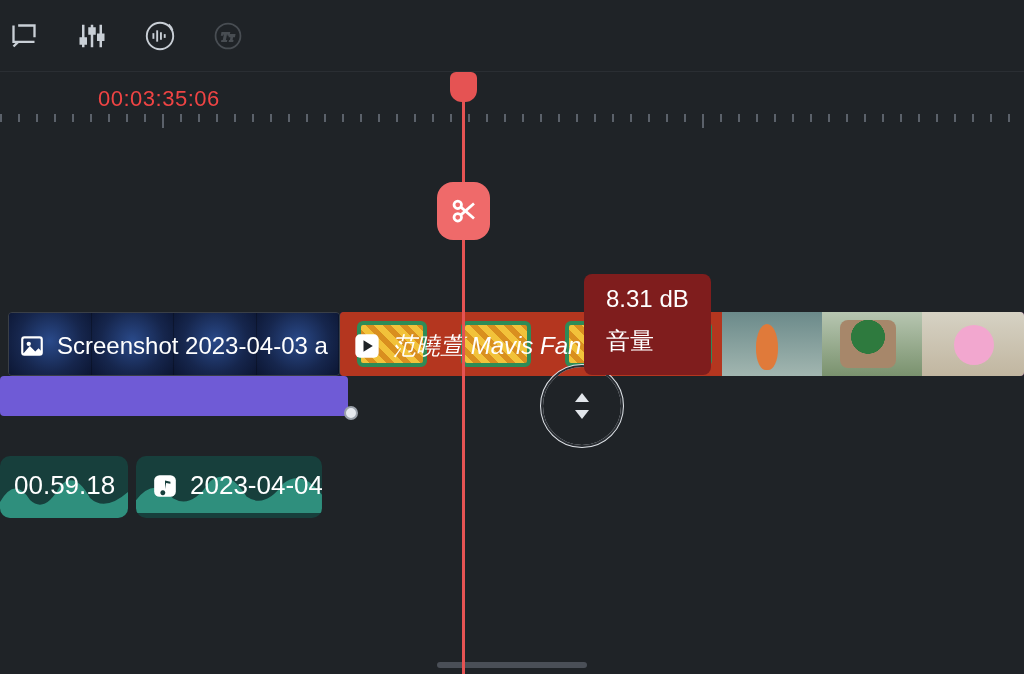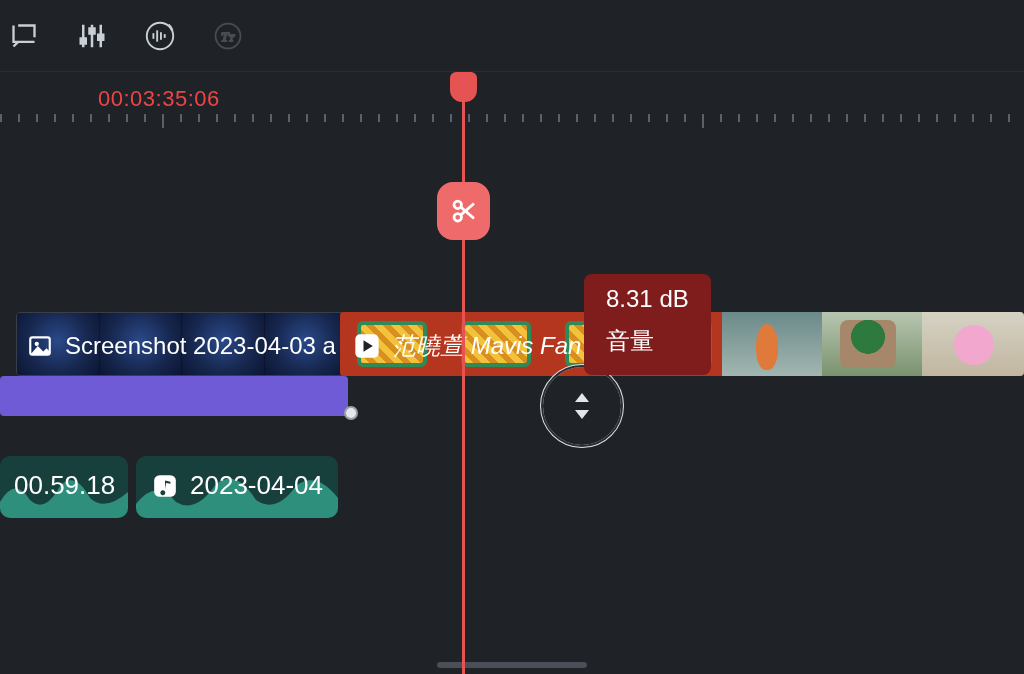--- a/index.html
+++ b/index.html
@@ -166,21 +166,21 @@
         <circle cx="7" cy="7" r="3"></circle>
           <circle cx="7" cy="17" r="3"></circle>
         <line x1="9.3" y1="8.7" x2="20" y2="18"></line>
           <line x1="9.3" y1="15.3" x2="20" y2="6"></line>
       </svg>
     </div>
   </div>
 
   <div class="track-row" style="top:182px; height:120px">
 
-    <div class="clip clip-screenshot" style="left:16px; width:332px; top:0;">
+    <div class="clip clip-screenshot" style="left:8px; width:332px; top:0;">
       <div class="thumb-strip">
         <div></div>
           <div></div>
           <div></div>
           <div></div>
       </div>
       <div class="title">
         <span class="ticon">
           <svg width="26" height="26" viewBox="0 0 24 24" fill="#fff">
               <rect x="3" y="4" width="18" height="16" rx="2" fill="none" stroke="#fff" stroke-width="2"></rect>
@@ -230,21 +230,21 @@
 
   <div class="track-row" style="top:326px; height:70px">
     <div class="clip clip-audio" style="left:0; width:128px;">
       <svg style="position:absolute; inset:0" preserveAspectRatio="none" viewBox="0 0 128 62">
         <path fill="#2f8f7d" d="M0 62 L0 46 Q15 20 30 44 Q45 58 60 30 Q75 14 90 42 Q105 56 128 36 L128 62 Z"></path>
       </svg>
       <div class="title">
         <span>00.59.18</span>
       </div>
     </div>
-    <div class="clip clip-audio" style="left:136px; width:202px;">
+    <div class="clip clip-audio" style="left:136px; width:186px;">
       <svg style="position:absolute; inset:0" preserveAspectRatio="none" viewBox="0 0 202 62">
         <path fill="#2f8f7d" d="M0 62 L0 48 Q20 22 40 46 Q60 58 80 28 Q100 12 120 44 Q140 58 160 30 Q180 14 202 42 L202 62 Z"></path>
       </svg>
       <div class="title">
         <span class="ticon">
           <svg width="26" height="26" viewBox="0 0 24 24">
               <rect x="2" y="2" width="20" height="20" rx="5" fill="#fff"></rect>
               <path d="M10 16 a2.3 2.3 0 1 0 .01 0 M12 15 V7 l5 1 v2 l-4 -.8" fill="#173f3c"></path>
             </svg>
         </span>

